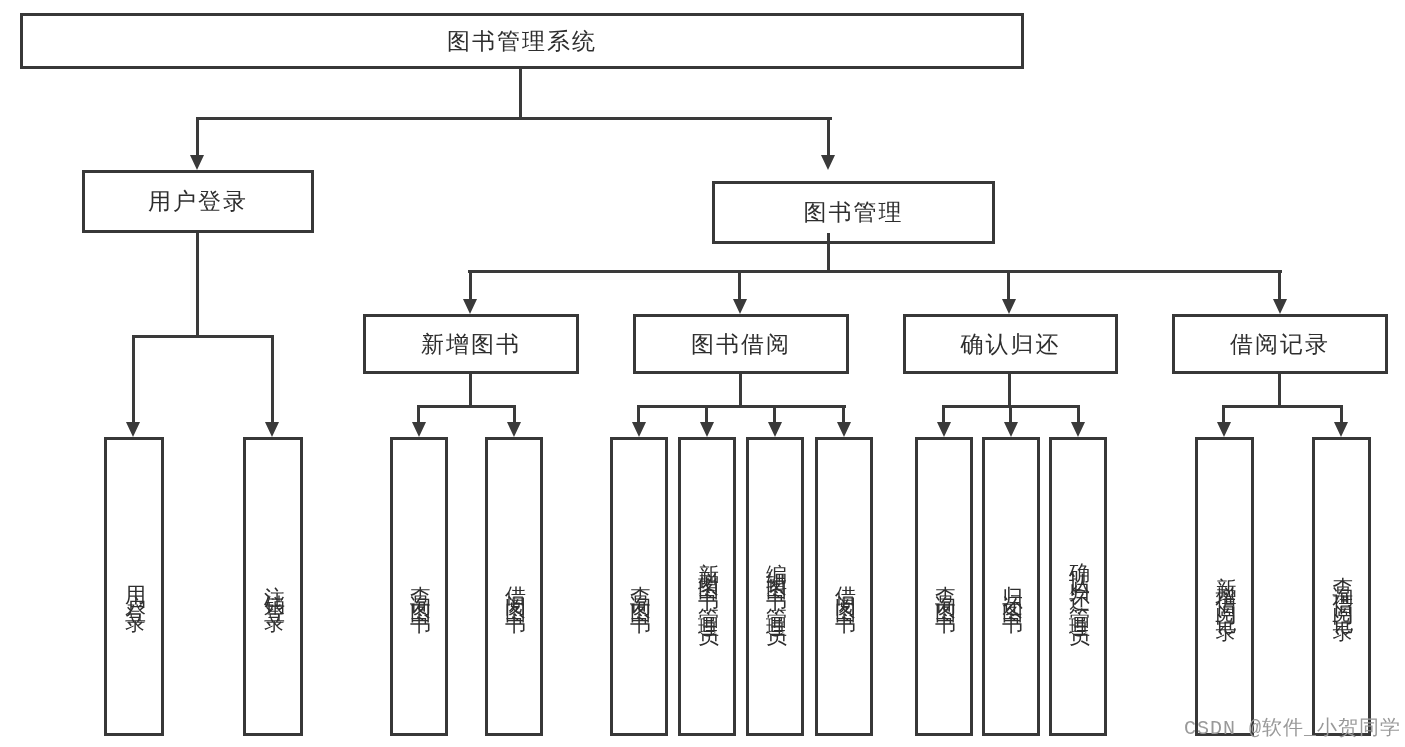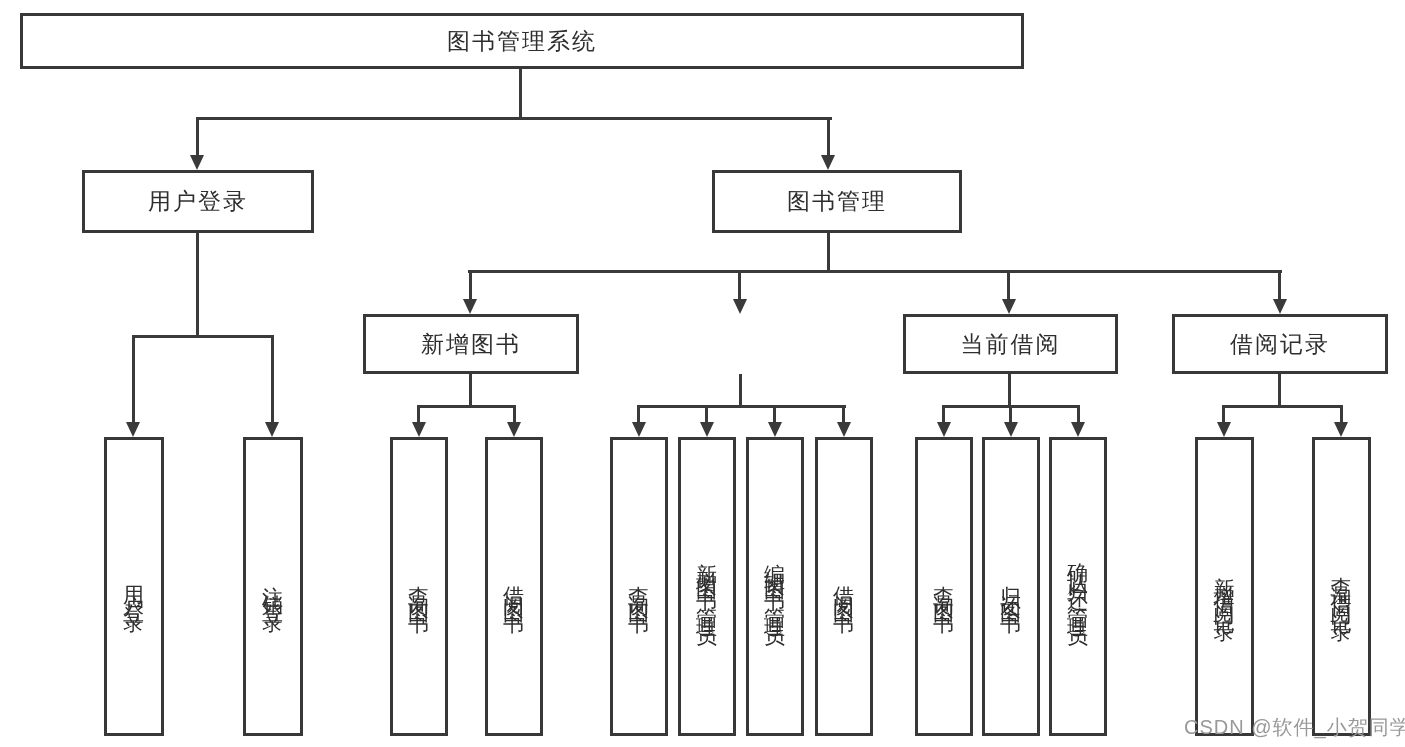--- a/index.html
+++ b/index.html
@@ -1,21 +1,21 @@
 <!DOCTYPE html>
 <html><head>
 <meta charset="utf-8">
 <style>
   html, body { margin: 0; padding: 0; background: #ffffff; }
   .canvas {
     position: relative;
     width: 1405px;
     height: 747px;
     background: #ffffff;
-    font-family: Liberation Sans, sans-serif;
+    font-family: Liberation Mono, monospace;
     color: #2e2e2e;
     overflow: hidden;
   }
   .box {
     position: absolute;
     box-sizing: border-box;
     border: 3px solid #383838;
     background: #ffffff;
     display: flex;
     align-items: center;
@@ -67,21 +67,21 @@
   <div class="vl" style="left:519px; top:68px; height:51px;"></div>
   <div class="hl" style="left:196px; top:117px; width:636px;"></div>
   <div class="vl" style="left:196px; top:117px; height:40px;"></div>
   <div class="arrow" style="left:190px; top:155px;"></div>
   <div class="vl" style="left:827px; top:117px; height:40px;"></div>
   <div class="arrow" style="left:821px; top:155px;"></div>
 
   <div class="box" style="left:82px; top:170px; width:232px; height:63px;">
     <span class="h-label">用户登录</span>
   </div>
-  <div class="box" style="left:712px; top:170px; width:250px; height:63px;">
+  <div class="box" style="left:712px; top:181px; width:283px; height:63px;">
     <span class="h-label">图书管理</span>
   </div>
 
   <div class="vl" style="left:196px; top:233px; height:104px;"></div>
   <div class="hl" style="left:132px; top:335px; width:141px;"></div>
   <div class="vl" style="left:132px; top:335px; height:87px;"></div>
   <div class="arrow" style="left:126px; top:422px;"></div>
   <div class="vl" style="left:271px; top:335px; height:87px;"></div>
   <div class="arrow" style="left:265px; top:422px;"></div>
 
@@ -99,22 +99,25 @@
   <div class="vl" style="left:738px; top:270px; height:31px;"></div>
   <div class="arrow" style="left:733px; top:299px;"></div>
   <div class="vl" style="left:1007px; top:270px; height:31px;"></div>
   <div class="arrow" style="left:1002px; top:299px;"></div>
   <div class="vl" style="left:1278px; top:270px; height:31px;"></div>
   <div class="arrow" style="left:1273px; top:299px;"></div>
 
   <div class="box" style="left:363px; top:314px; width:216px; height:60px;">
     <span class="h-label">新增图书</span>
   </div>
+  <div class="box" style="left:633px; top:314px; width:216px; height:60px;">
+    <span class="h-label">图书借阅</span>
+  </div>
   <div class="box" style="left:903px; top:314px; width:215px; height:60px;">
-    <span class="h-label">当前借阅</span>
+    <span class="h-label">确认归还</span>
   </div>
   <div class="box" style="left:1172px; top:314px; width:216px; height:60px;">
     <span class="h-label">借阅记录</span>
   </div>
 
   <div class="vl" style="left:469px; top:374px; height:33px;"></div>
   <div class="hl" style="left:417px; top:405px; width:99px;"></div>
   <div class="vl" style="left:417px; top:405px; height:18px;"></div>
   <div class="arrow" style="left:412px; top:422px;"></div>
   <div class="vl" style="left:513px; top:405px; height:18px;"></div>

